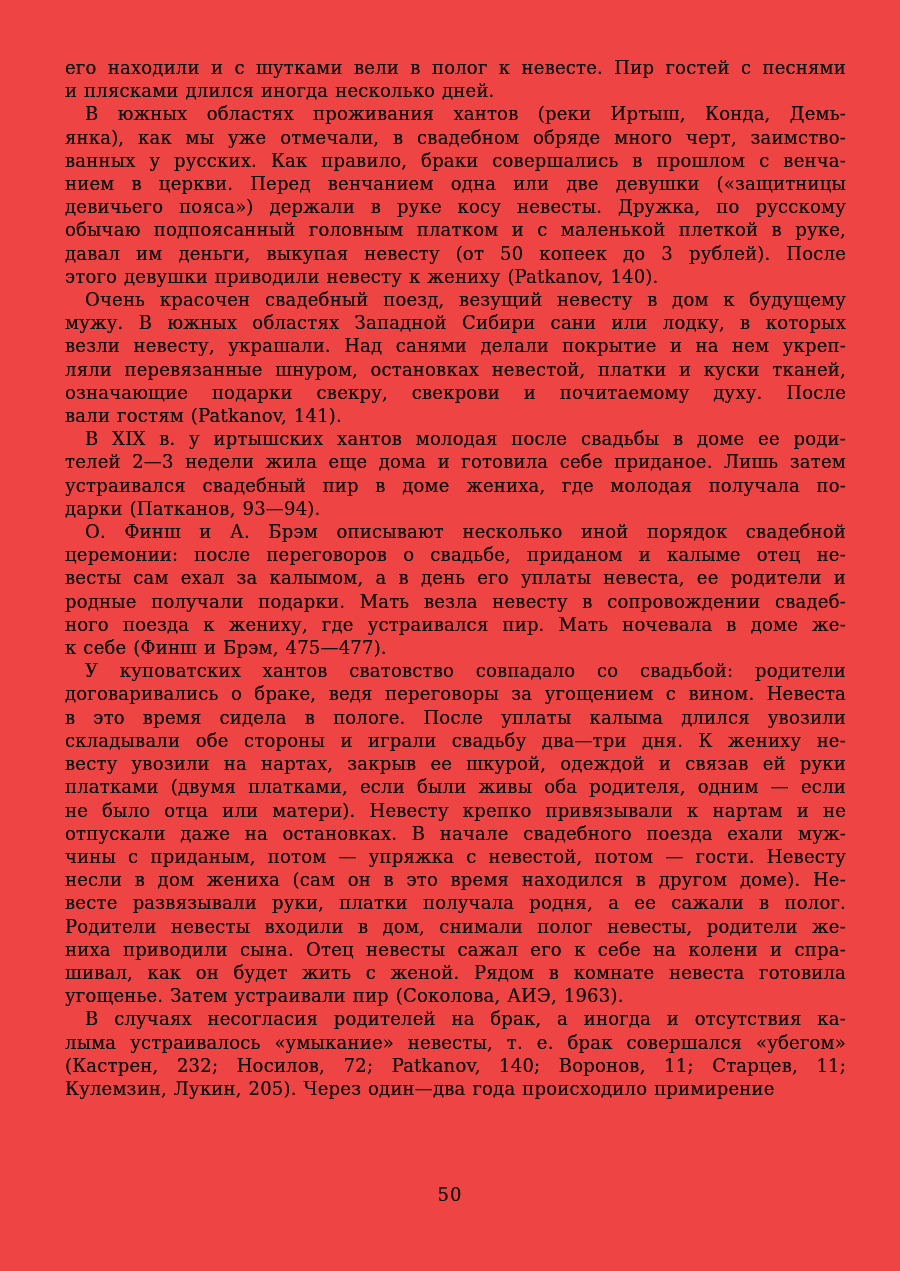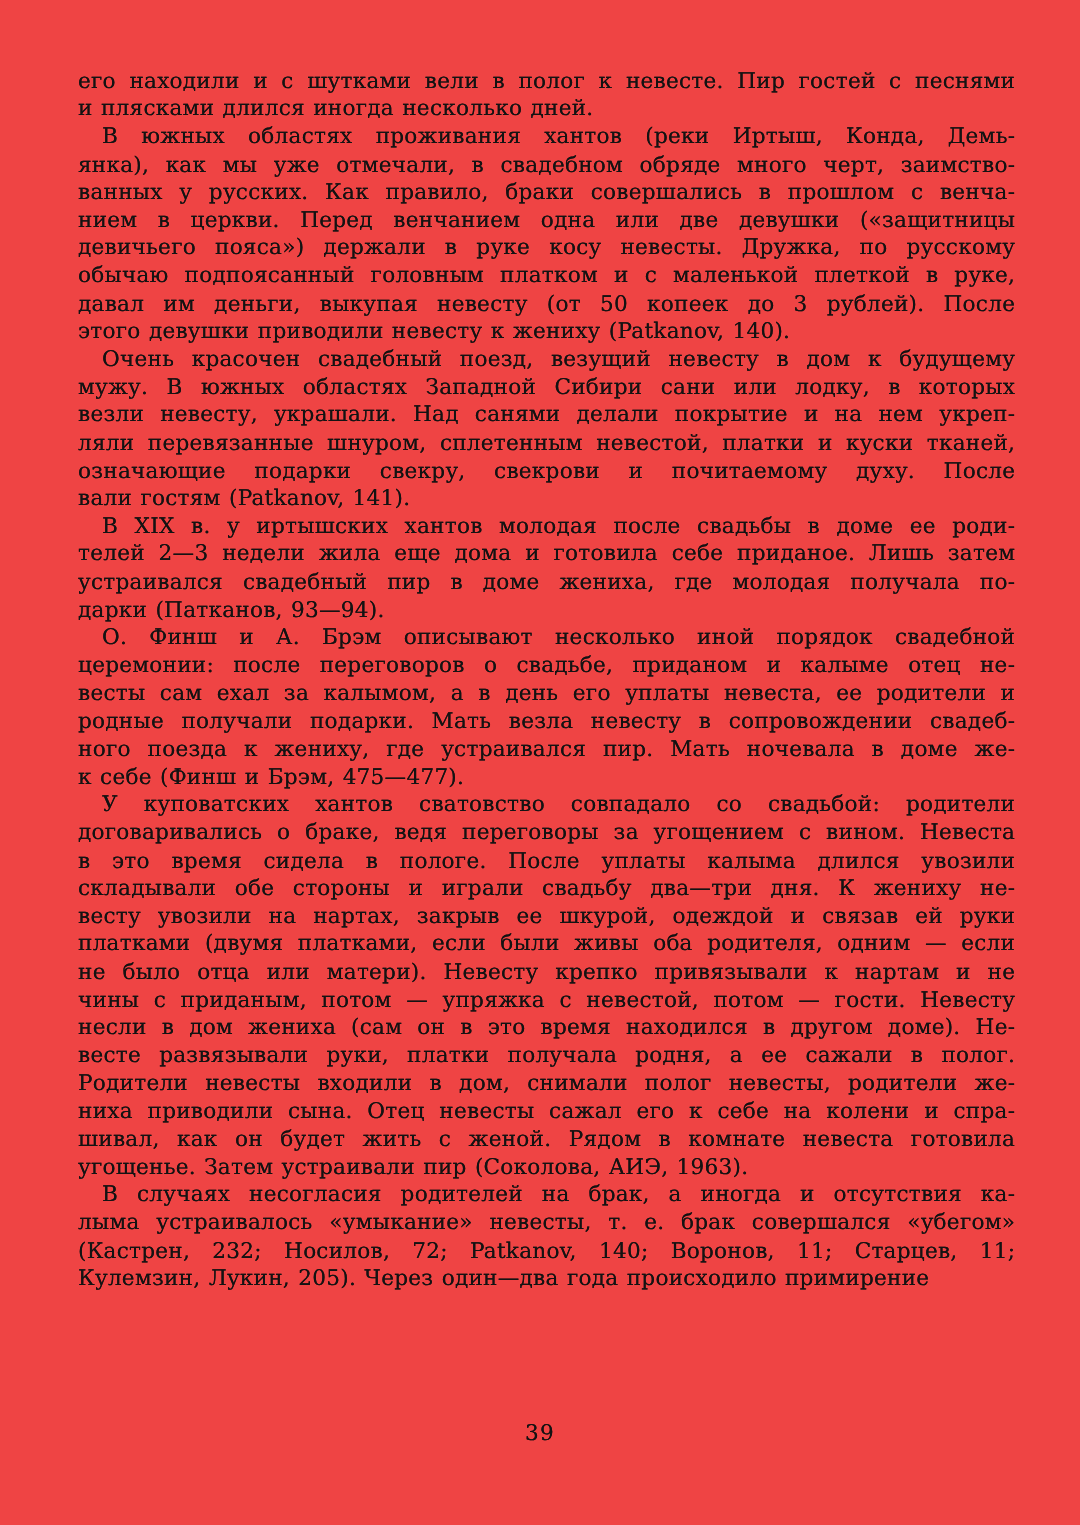--- a/index.html
+++ b/index.html
@@ -72,21 +72,21 @@
         <span class="line">нием в церкви. Перед венчанием одна или две девушки («защитницы</span>
         <span class="line">девичьего пояса») держали в руке косу невесты. Дружка, по русскому</span>
         <span class="line">обычаю подпоясанный головным платком и с маленькой плеткой в руке,</span>
         <span class="line">давал им деньги, выкупая невесту (от 50 копеек до 3 рублей). После</span>
         <span class="line para-end">этого девушки приводили невесту к жениху (Patkanov, 140).</span>
       </p>
       <p class="para">
         <span class="line indent">Очень красочен свадебный поезд, везущий невесту в дом к будущему</span>
         <span class="line">мужу. В южных областях Западной Сибири сани или лодку, в которых</span>
         <span class="line">везли невесту, украшали. Над санями делали покрытие и на нем укреп-</span>
-        <span class="line">ляли перевязанные шнуром, сплетенным невестой, платки и куски тканей,</span>
+        <span class="line">ляли перевязанные шнуром, остановках невестой, платки и куски тканей,</span>
         <span class="line">означающие подарки свекру, свекрови и почитаемому духу. После</span>
         <span class="line para-end">вали гостям (Patkanov, 141).</span>
       </p>
       <p class="para">
         <span class="line indent">В XIX в. у иртышских хантов молодая после свадьбы в доме ее роди-</span>
         <span class="line">телей 2—3 недели жила еще дома и готовила себе приданое. Лишь затем</span>
         <span class="line">устраивался свадебный пир в доме жениха, где молодая получала по-</span>
         <span class="line para-end">дарки (Патканов, 93—94).</span>
       </p>
       <p class="para">
@@ -98,29 +98,30 @@
         <span class="line para-end">к себе (Финш и Брэм, 475—477).</span>
       </p>
       <p class="para">
         <span class="line indent">У куповатских хантов сватовство совпадало со свадьбой: родители</span>
         <span class="line">договаривались о браке, ведя переговоры за угощением с вином. Невеста</span>
         <span class="line">в это время сидела в пологе. После уплаты калыма длился увозили</span>
         <span class="line">складывали обе стороны и играли свадьбу два—три дня. К жениху не-</span>
         <span class="line">весту увозили на нартах, закрыв ее шкурой, одеждой и связав ей руки</span>
         <span class="line">платками (двумя платками, если были живы оба родителя, одним — если</span>
         <span class="line">не было отца или матери). Невесту крепко привязывали к нартам и не</span>
+        <span class="line">отпускали даже на остановках. В начале свадебного поезда ехали муж-</span>
         <span class="line">чины с приданым, потом — упряжка с невестой, потом — гости. Невесту</span>
         <span class="line">несли в дом жениха (сам он в это время находился в другом доме). Не-</span>
         <span class="line">весте развязывали руки, платки получала родня, а ее сажали в полог.</span>
         <span class="line">Родители невесты входили в дом, снимали полог невесты, родители же-</span>
         <span class="line">ниха приводили сына. Отец невесты сажал его к себе на колени и спра-</span>
         <span class="line">шивал, как он будет жить с женой. Рядом в комнате невеста готовила</span>
         <span class="line para-end">угощенье. Затем устраивали пир (Соколова, АИЭ, 1963).</span>
       </p>
       <p class="para">
         <span class="line indent">В случаях несогласия родителей на брак, а иногда и отсутствия ка-</span>
         <span class="line">лыма устраивалось «умыкание» невесты, т. е. брак совершался «убегом»</span>
         <span class="line">(Кастрен, 232; Носилов, 72; Patkanov, 140; Воронов, 11; Старцев, 11;</span>
         <span class="line para-end">Кулемзин, Лукин, 205). Через один—два года происходило примирение</span>
       </p>
     </div>
-  <div class="page-number">39</div>
+  <div class="page-number">50</div>
 </div>
 
 </body></html>

